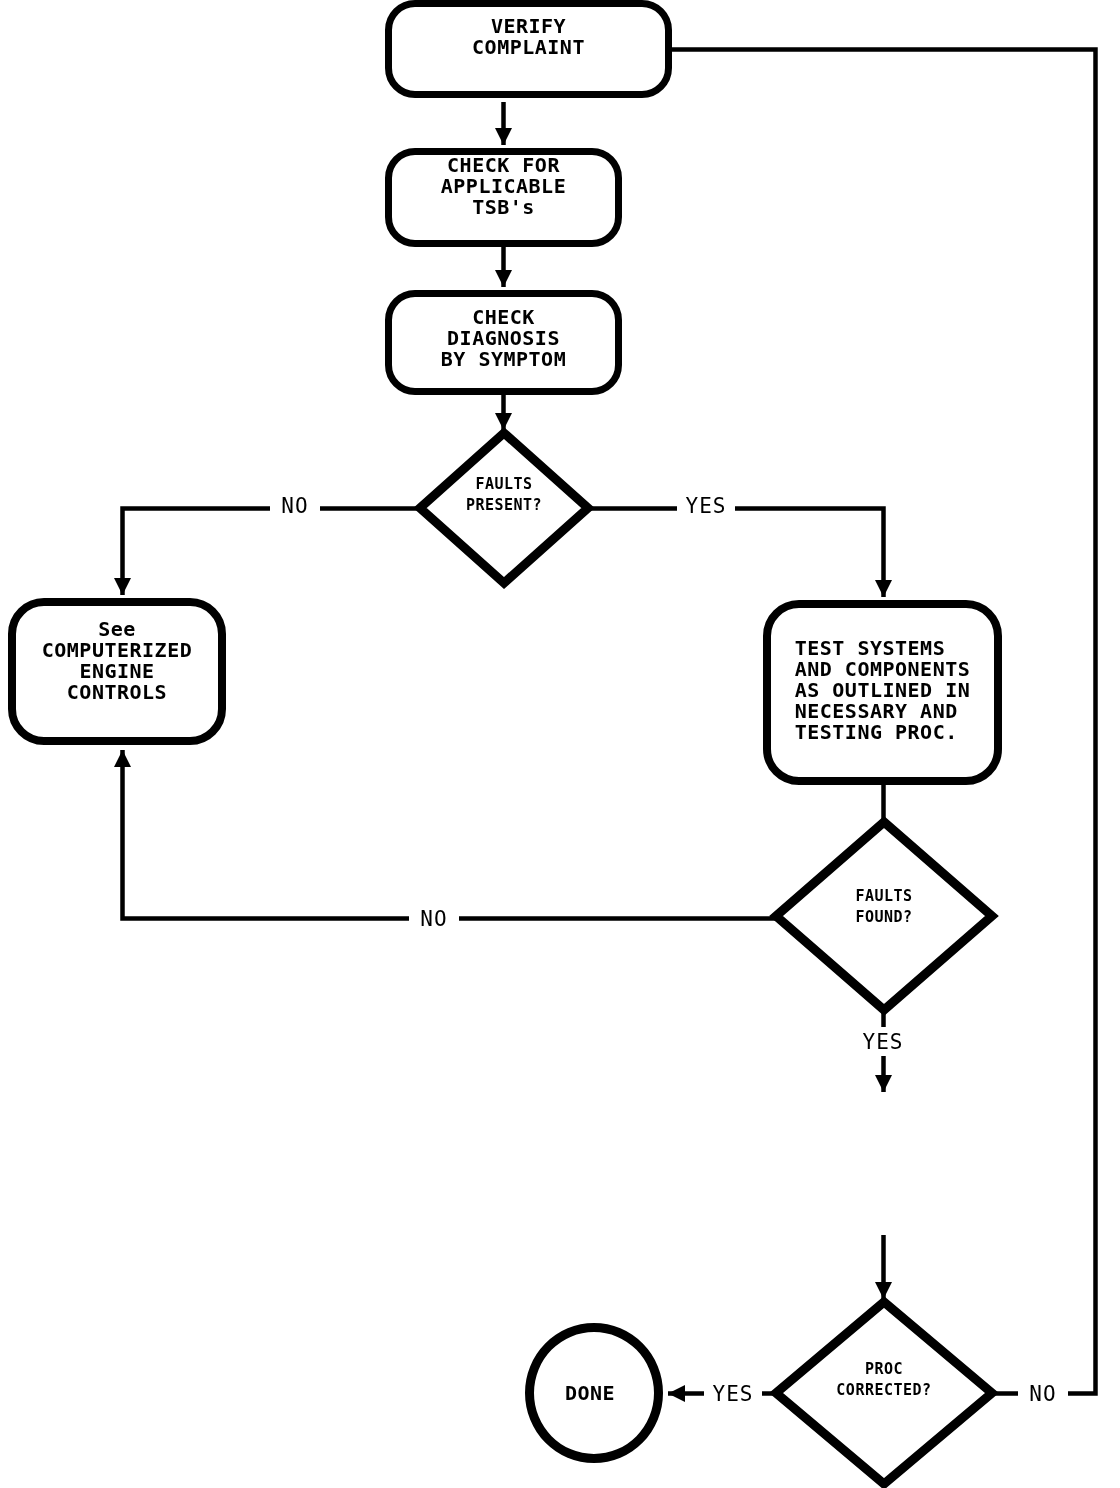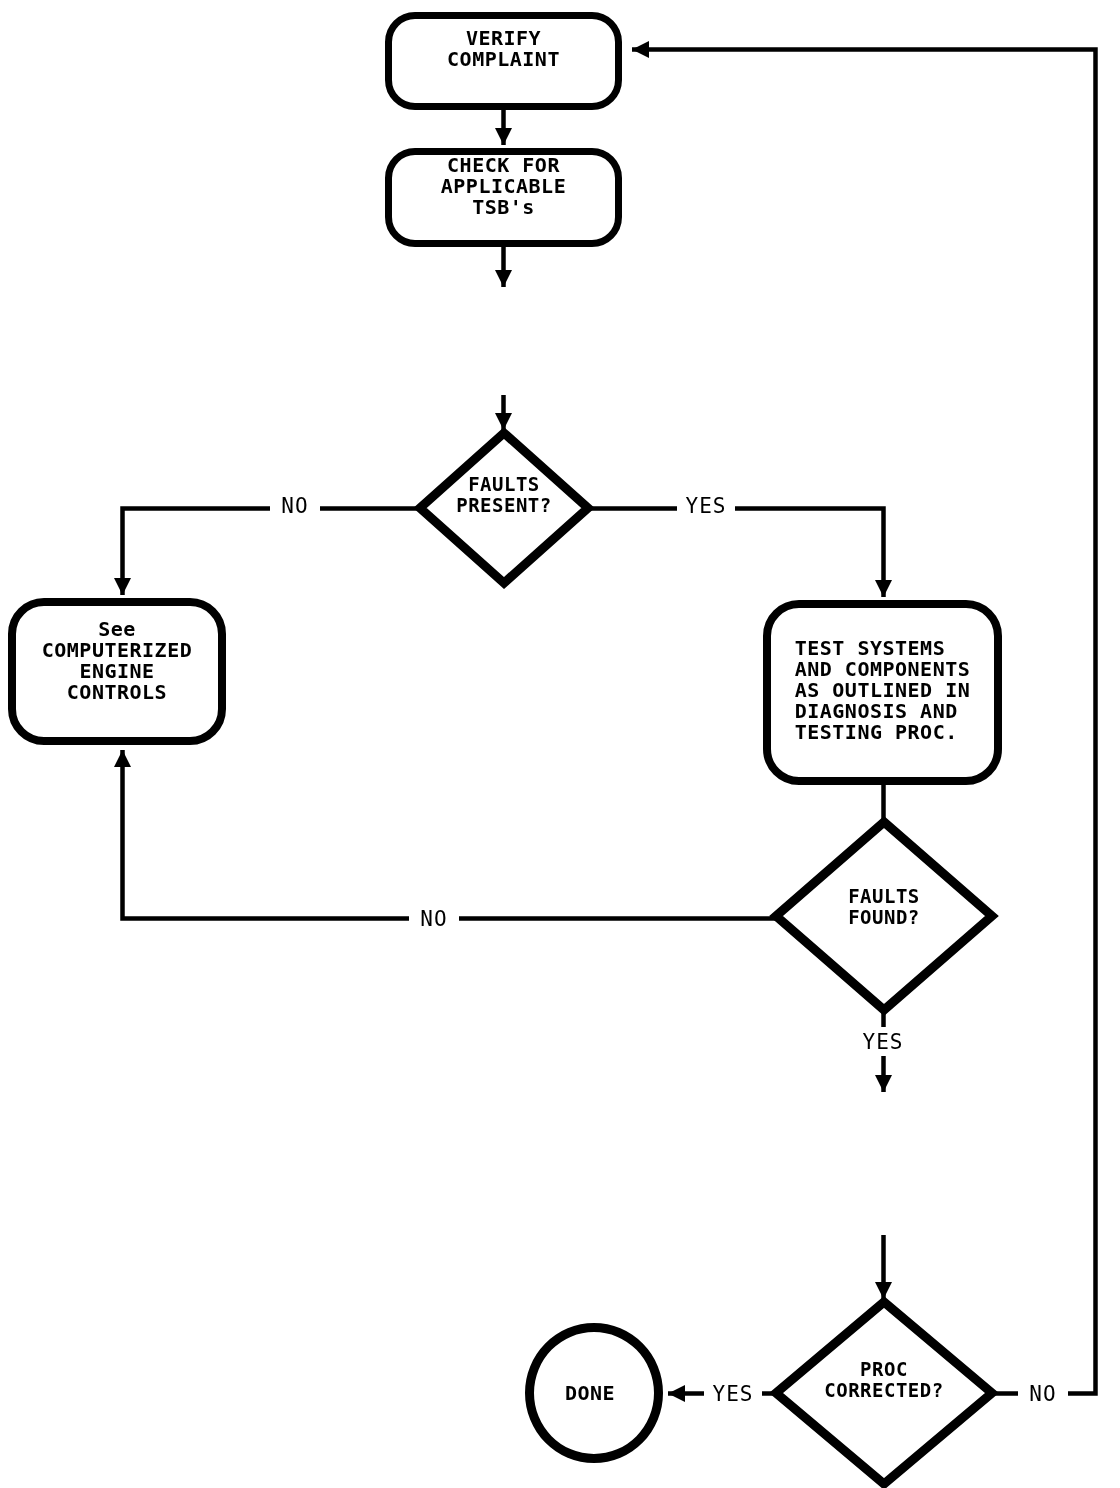--- a/index.html
+++ b/index.html
@@ -17,21 +17,21 @@
     display:flex;align-items:center;justify-content:center;
     text-align:center;
     font-weight:bold;
     font-size:20px;line-height:21px;
     letter-spacing:.5px;
     white-space:pre-line;
     box-sizing:border-box;
   }
   .rbox{border:7px solid #000;border-radius:30px;background:#fff;}
   .rbox-thick{border:8px solid #000;border-radius:36px;background:#fff;}
-  .diamond-label{background:transparent;font-size:19px;}
+  .diamond-label{background:transparent;font-size:15px;}
   .circle{border:9px solid #000;border-radius:50%;background:#fff;}
   .edge-label{
     position:absolute;
     display:flex;align-items:center;justify-content:center;
     background:#ffffff;
     font-weight:normal;font-size:21px;letter-spacing:1px;
     box-sizing:border-box;
   }
 </style>
 </head>
@@ -66,37 +66,40 @@
 
     <path d="M776,1393.5 L668,1393.5" stroke="#000" stroke-width="4.5" fill="none" marker-end="url(#arr)"></path>
 
     <path d="M992,1393.5 L1095.5,1393.5 L1095.5,49.5 L632,49.5" stroke="#000" stroke-width="4.5" fill="none" marker-end="url(#arr)"></path>
 
     <polygon points="504,433 588,508 504,583 420,508" fill="#fff" stroke="#000" stroke-width="9"></polygon>
     <polygon points="884,822 992,916 884,1010 776,916" fill="#fff" stroke="#000" stroke-width="9"></polygon>
     <polygon points="884,1302 992,1393 884,1484 776,1393" fill="#fff" stroke="#000" stroke-width="9"></polygon>
   </svg>
 
-  <div class="node rbox" style="left:385px;top:12px;width:237px;height:98px;padding-bottom:24px;">VERIFY
+  <div class="node rbox" style="left:385px;top:0;width:287px;height:98px;padding-bottom:24px;">VERIFY
 COMPLAINT</div>
 
   <div class="node rbox" style="left:385px;top:148px;width:237px;height:99px;padding-bottom:22px;">CHECK FOR
 APPLICABLE
 TSB's</div>
 
+  <div class="node rbox" style="left:385px;top:290px;width:237px;height:105px;padding-bottom:8px;">CHECK
+DIAGNOSIS
+BY SYMPTOM</div>
 
   <div class="node rbox-thick" style="left:8px;top:598px;width:218px;height:147px;padding-bottom:22px;">See
 COMPUTERIZED
 ENGINE
 CONTROLS</div>
 
   <div class="node rbox-thick" style="left:763px;top:600px;width:239px;height:185px;padding-bottom:4px;text-align:left;">TEST SYSTEMS
 AND COMPONENTS
 AS OUTLINED IN
-DIAGNOSIS AND
+NECESSARY AND
 TESTING PROC.</div>
 
 
   <div class="node diamond-label" style="left:420px;top:433px;width:168px;height:150px;padding-bottom:26px;">FAULTS
 PRESENT?</div>
 
   <div class="node diamond-label" style="left:776px;top:822px;width:216px;height:188px;padding-bottom:18px;">FAULTS
 FOUND?</div>
 
   <div class="node diamond-label" style="left:776px;top:1302px;width:216px;height:182px;padding-bottom:26px;">PROC

